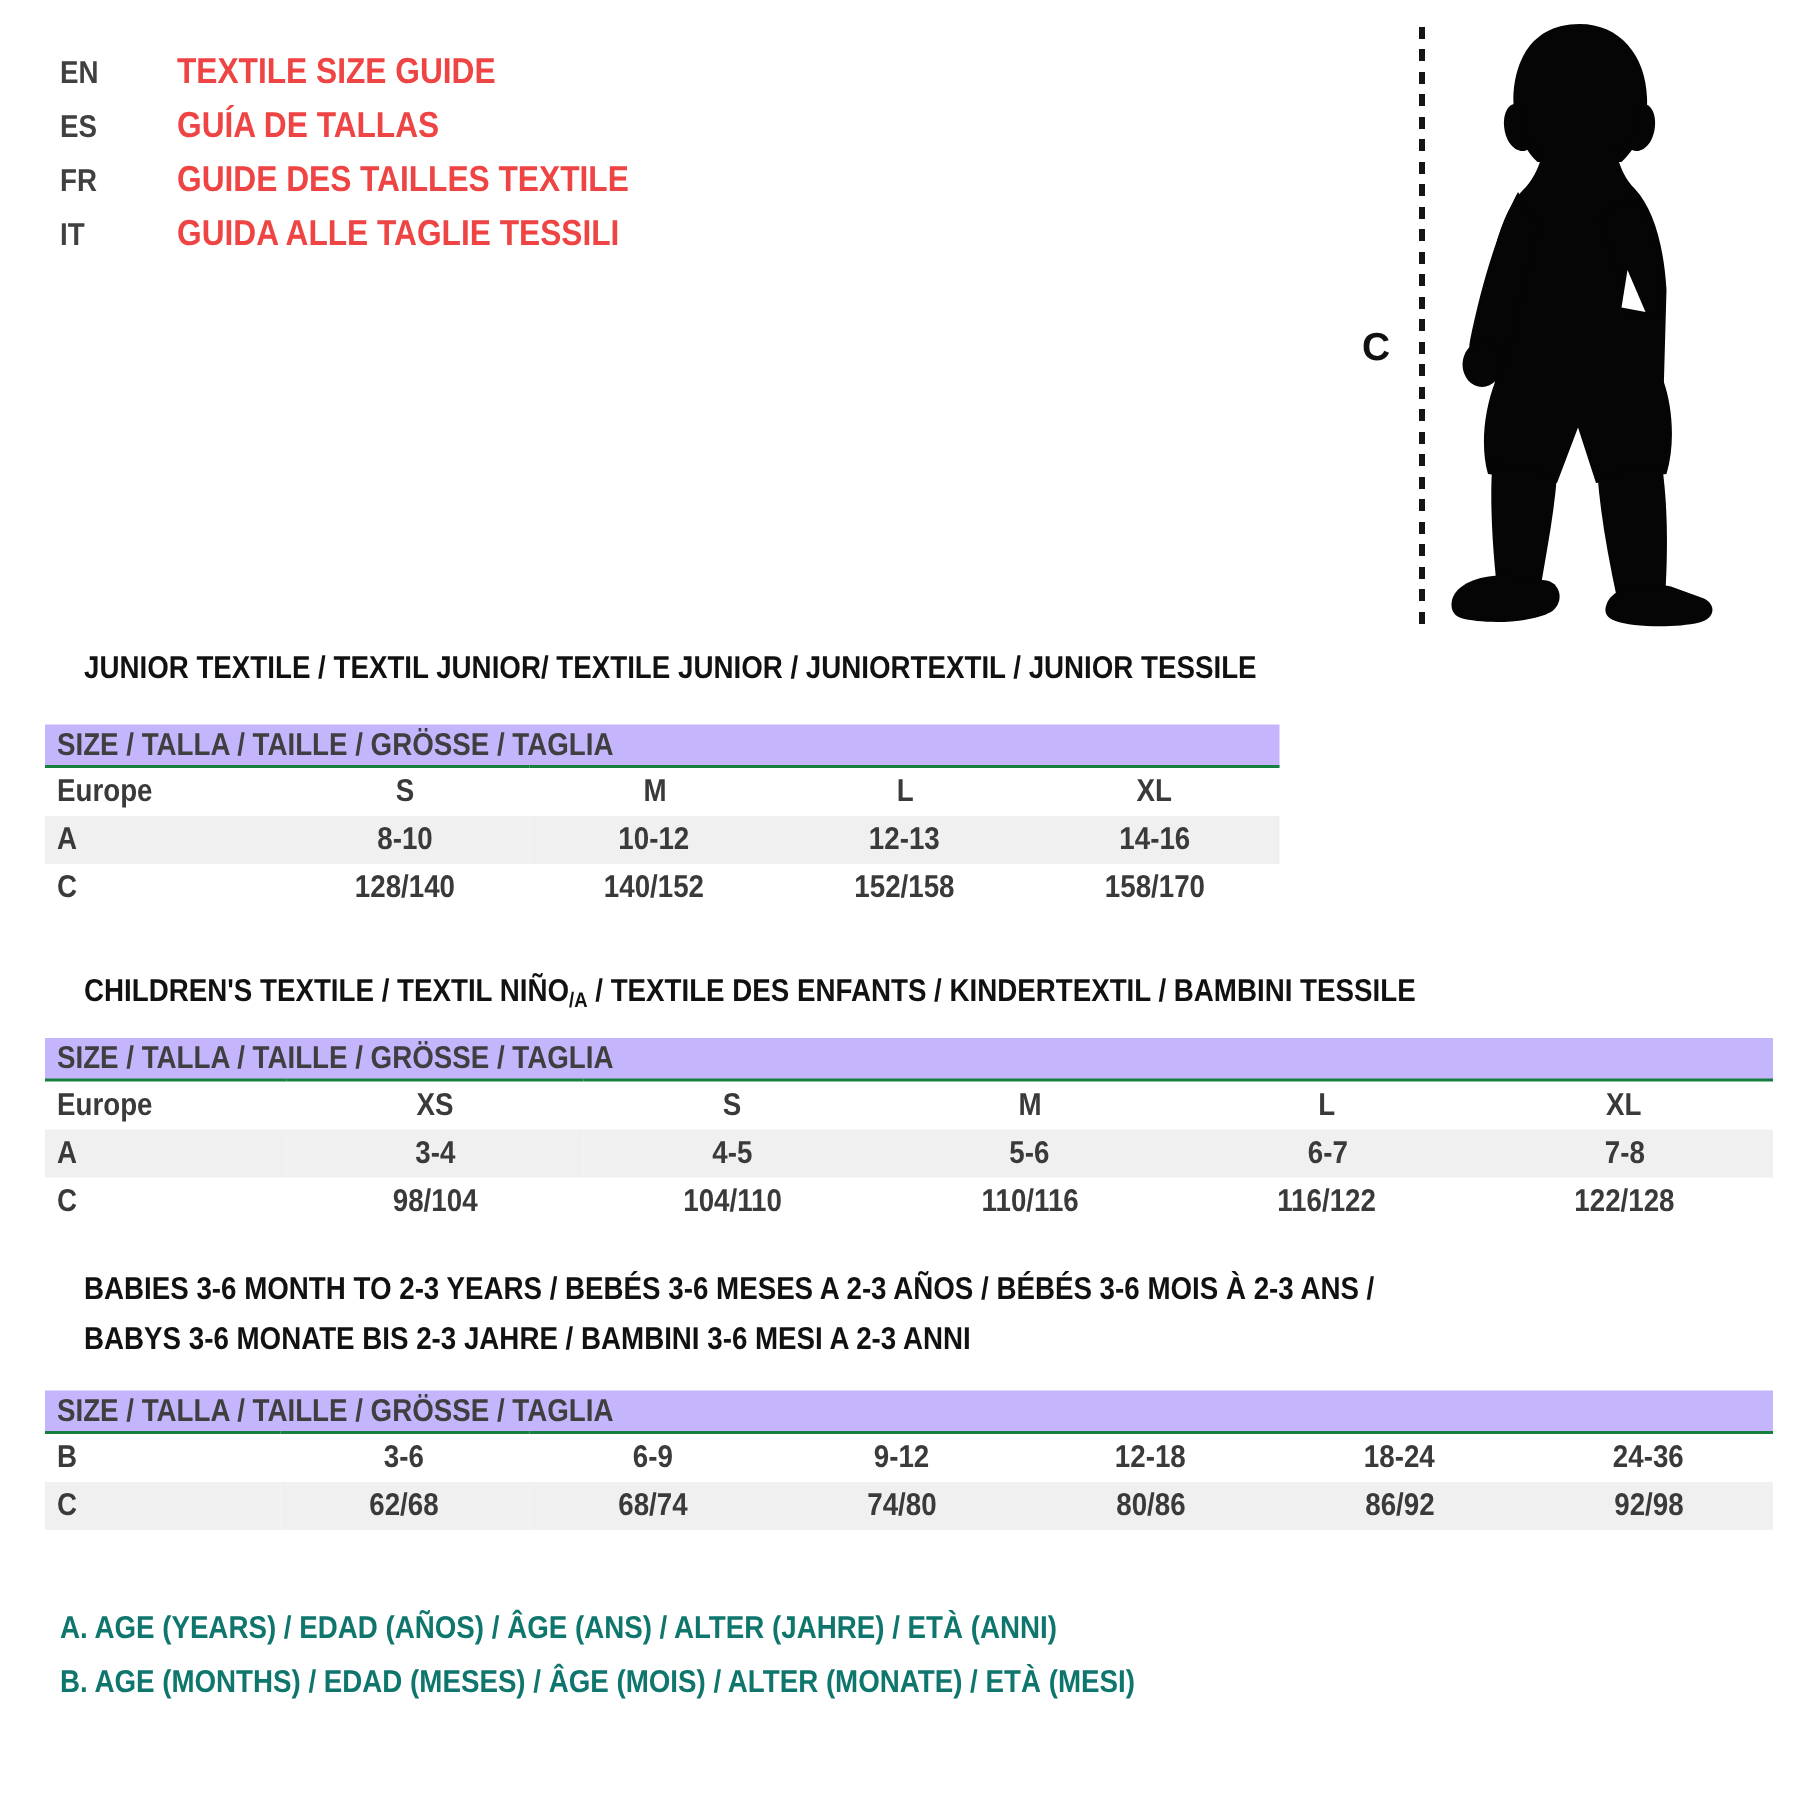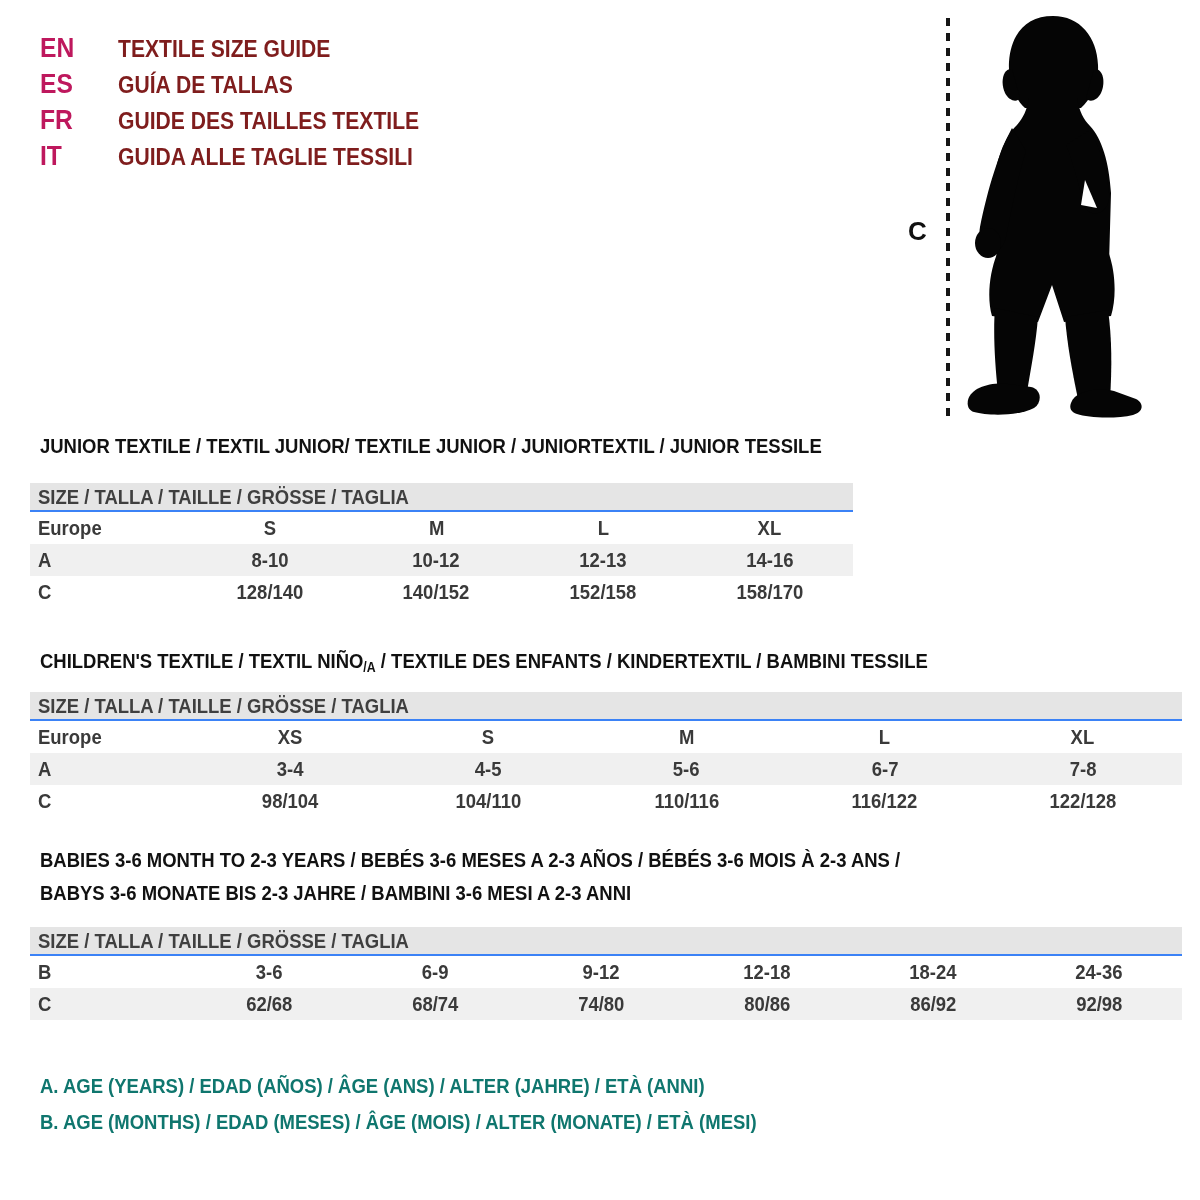--- a/index.html
+++ b/index.html
@@ -7,38 +7,38 @@
     position:relative;width:1200px;height:1200px;background:#ffffff;
     font-family:"Liberation Sans", sans-serif;color:#1a1a1a;overflow:hidden;
   }
   
   .cond{display:inline-block;transform:scaleX(0.88);}
   .ox0{transform-origin:0 50%;}
 
   
   .lang-block{position:absolute;left:40px;top:30px;}
   .lang-row{height:36px;line-height:36px;white-space:nowrap;}
-  .lang-code{display:inline-block;width:78px;font-weight:bold;font-size:28px;color:#be185d;}
-  .lang-title{font-weight:bold;font-size:24px;color:#7f1d1d;}
+  .lang-code{display:inline-block;width:78px;font-weight:bold;font-size:21px;color:#404040;}
+  .lang-title{font-weight:bold;font-size:24px;color:#ef4444;}
 
   
   .dash-line{position:absolute;left:946px;top:18px;width:4px;height:398px;
     background:repeating-linear-gradient(to bottom,#151515 0 8px,transparent 8px 15px);}
   .fig-label{position:absolute;left:908px;top:216px;font-weight:bold;font-size:26px;color:#111;}
   .silhouette{position:absolute;left:958px;top:12px;width:192px;height:410px;}
 
   
-  .sec-title{position:absolute;left:40px;font-weight:bold;font-size:21px;color:#111;white-space:nowrap;line-height:33px;}
+  .sec-title{position:absolute;left:56px;font-weight:bold;font-size:21px;color:#111;white-space:nowrap;line-height:33px;}
   .sub{font-size:14px;vertical-align:-4px;}
 
   
   table.size-table{position:absolute;border-collapse:collapse;table-layout:fixed;
     font-size:21px;font-weight:bold;color:#3a3a3a;}
   table.size-table td{padding:0;white-space:nowrap;text-align:center;vertical-align:middle;height:32px;}
-  table.size-table tr.hd td{background:#e5e5e5;border-bottom:2px solid #3b82f6;height:27px;
+  table.size-table tr.hd td{background:#c4b5fd;border-bottom:2px solid #15803d;height:27px;
     text-align:left;color:#3f3f3f;}
   table.size-table td.lbl, table.size-table tr.hd td{padding-left:8px;text-align:left;}
   table.size-table tr.stripe td{background:#f0f0f0;}
 
   
   .legend{position:absolute;left:40px;top:1068px;}
   .legend-line{height:36px;line-height:36px;font-weight:bold;font-size:21px;color:#0f766e;white-space:nowrap;}
 </style>
 </head>
 <body>

